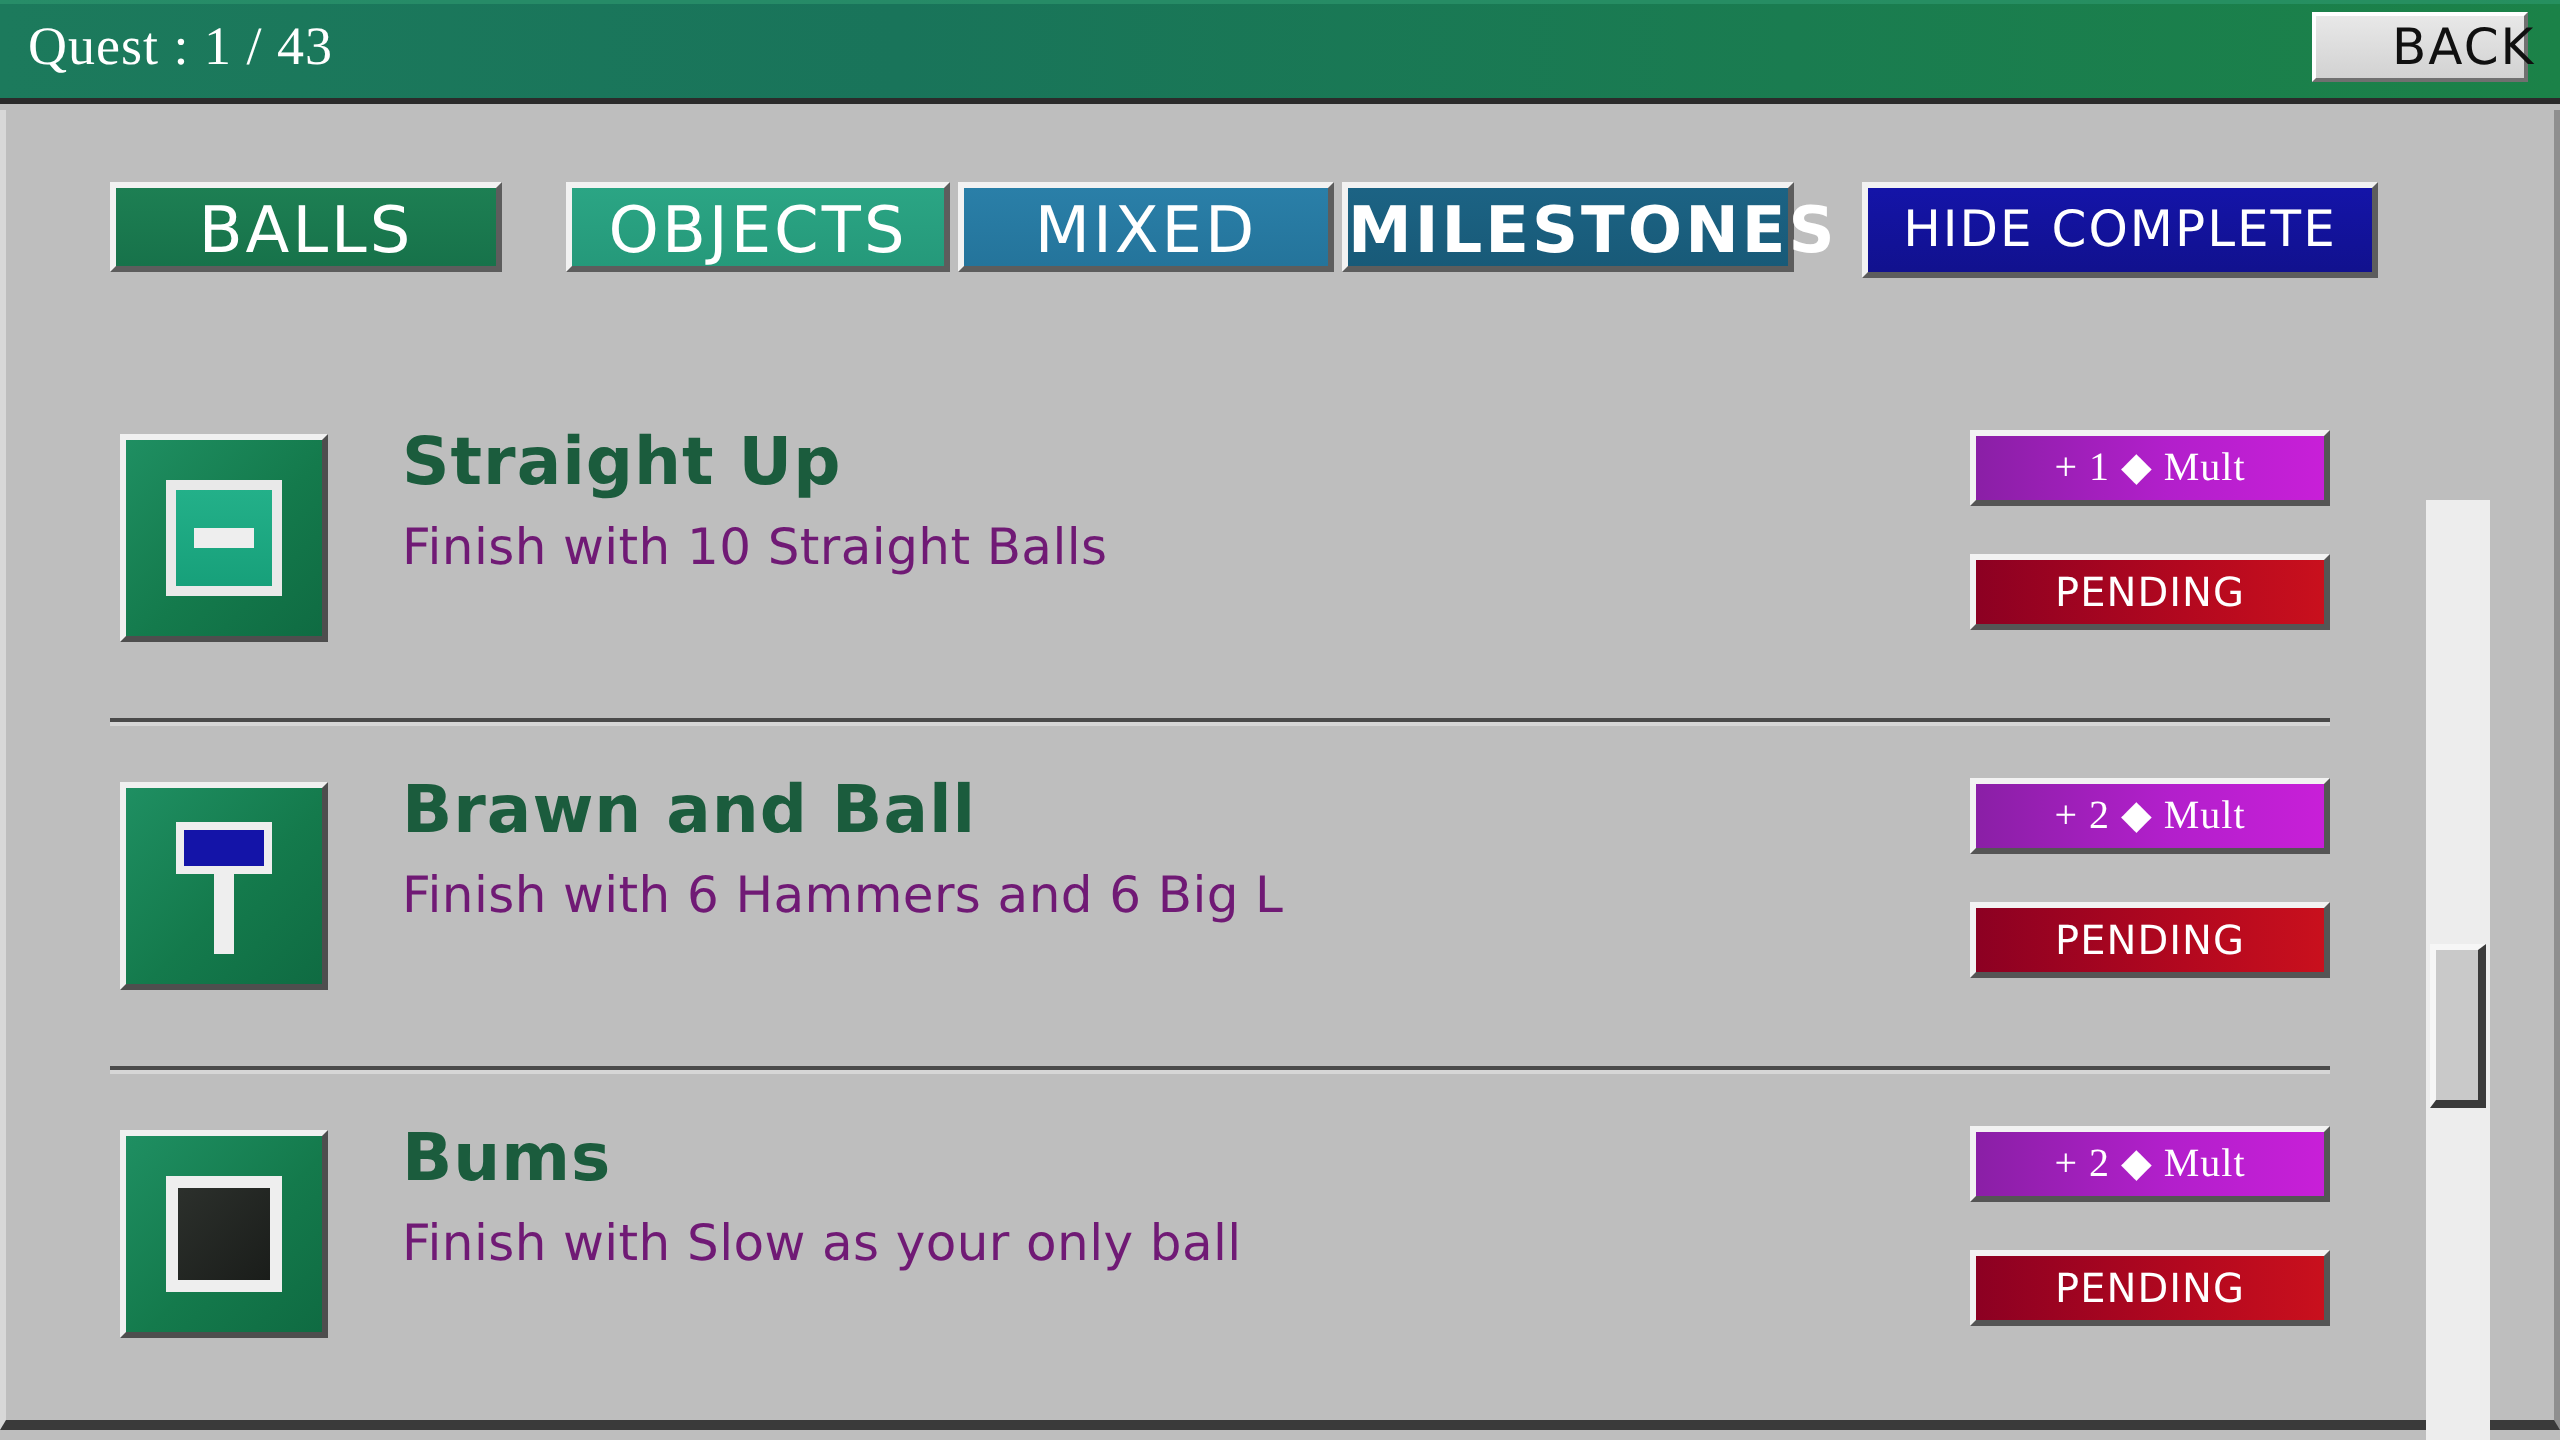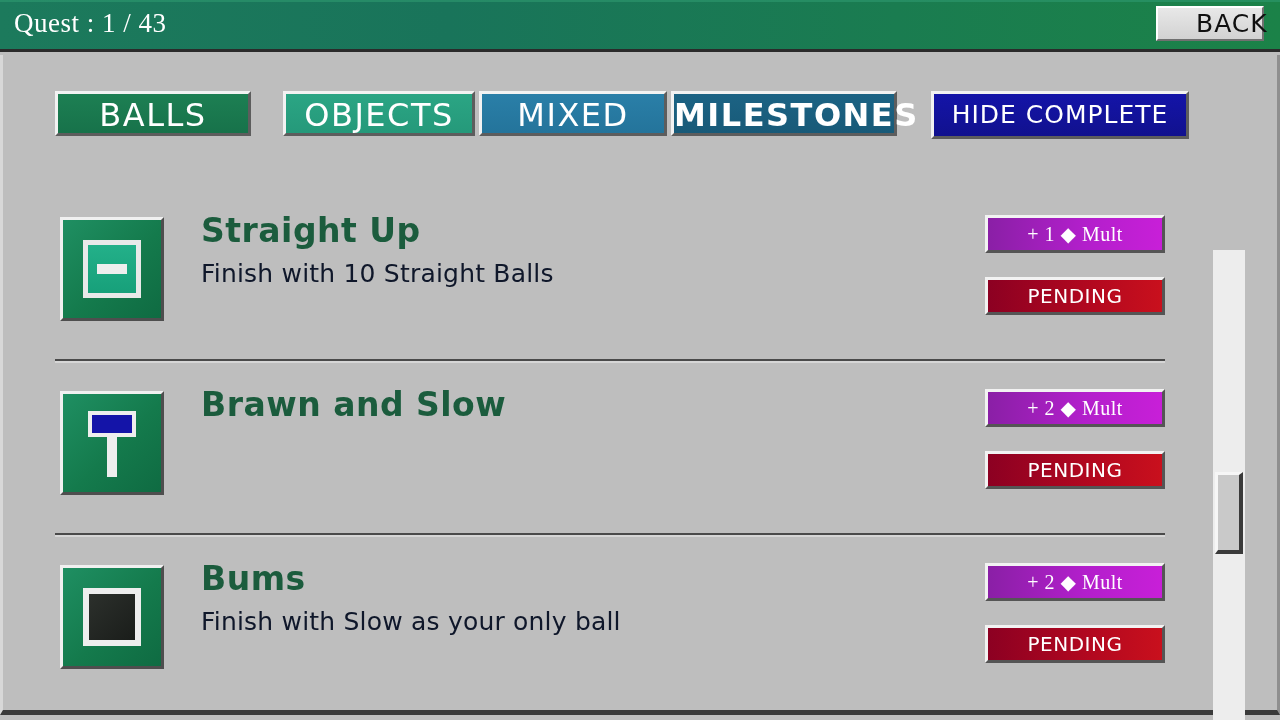--- a/index.html
+++ b/index.html
@@ -231,21 +231,21 @@
     font-size: 33px;
     font-weight: bold;
     color: #1b5c3d;
     letter-spacing: 0.5px;
     line-height: 40px;
     white-space: nowrap;
   }
   .quest-desc {
     margin-top: 8px;
     font-size: 25px;
-    color: #0f172a;
+    color: #701a75;
     letter-spacing: 0.2px;
     line-height: 30px;
     white-space: nowrap;
   }
 
   .reward-badge, .status-badge {
     position: absolute;
     left: 982px;
     width: 180px;
     height: 38px;
@@ -337,21 +337,22 @@
 
       <div class="quest-row">
         <div class="sep"></div>
         <div class="icon-tile">
           <div class="g-hammer">
             <div class="head"></div>
             <div class="handle"></div>
           </div>
         </div>
         <div class="quest-text">
-          <div class="quest-title">Brawn and Slow</div>
+          <div class="quest-title">Brawn and Ball</div>
+          <div class="quest-desc">Finish with 6 Hammers and 6 Big L</div>
         </div>
         <div class="reward-badge">+ 2 ◆ Mult</div>
         <div class="status-badge">PENDING</div>
       </div>
 
       <div class="quest-row">
         <div class="sep"></div>
         <div class="icon-tile">
           <div class="g-slow"></div>
         </div>

